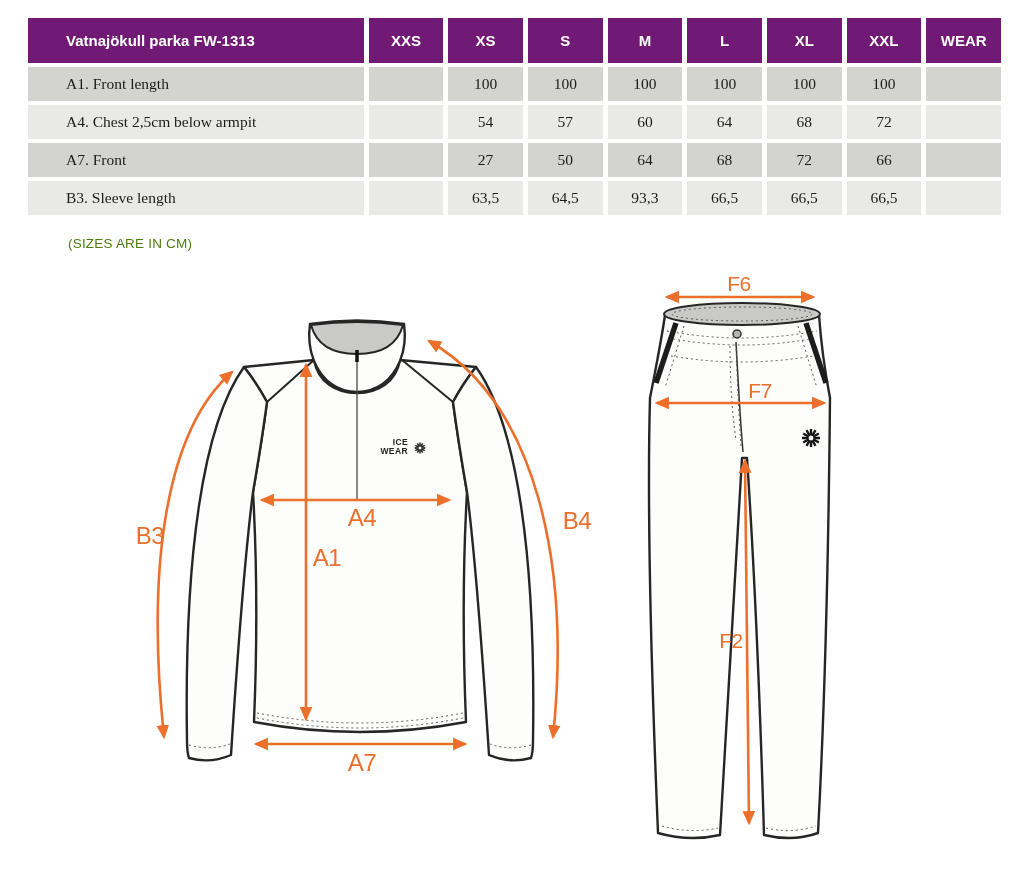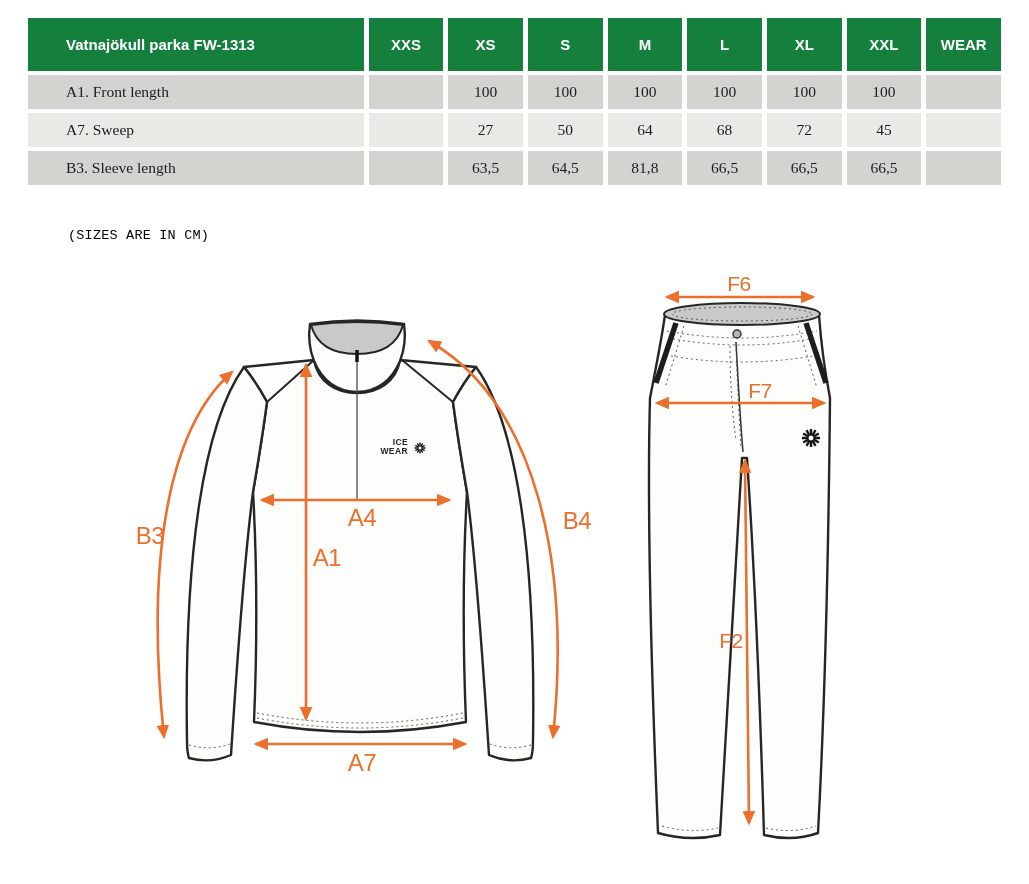--- a/index.html
+++ b/index.html
@@ -5,33 +5,33 @@
   html,body{margin:0;padding:0;background:#ffffff;}
   #page{position:relative;width:1029px;height:884px;background:#fff;overflow:hidden;
         font-family:"Liberation Sans",sans-serif;}
 
   
   .table-wrap{position:absolute;left:28px;top:18px;width:973px;}
   table.size-table{border-collapse:separate;border-spacing:5px 4px;margin:-4px -5px;
                    table-layout:fixed;}
   table.size-table col.c-label{width:338px;}
   table.size-table col.c-size{width:75px;}
-  table.size-table th{background:#15803d;color:#ffffff;font-family:"Liberation Sans",sans-serif;
-      font-weight:bold;font-size:15px;height:53px;box-sizing:border-box;text-align:center;
+  table.size-table th{background:#701a75;color:#ffffff;font-family:"Liberation Sans",sans-serif;
+      font-weight:bold;font-size:15px;height:45px;box-sizing:border-box;text-align:center;
       vertical-align:middle;padding:0;}
   table.size-table th.label{text-align:left;padding-left:38px;}
   table.size-table td{font-family:"Liberation Serif",serif;font-size:15.5px;color:#1b1b1b;
       height:33px;box-sizing:border-box;text-align:center;vertical-align:middle;padding:8px;}
   table.size-table td.label{text-align:left;padding-left:38px;}
   table.size-table tbody tr:nth-child(odd) td{background:#D3D3D0;}
   table.size-table tbody tr:nth-child(even) td{background:#E9E9E6;}
 
   
-  .units-note{position:absolute;left:68px;top:228px;color:#000000;font-size:13.5px;
-      font-family:Liberation Mono, monospace;letter-spacing:.2px;}
+  .units-note{position:absolute;left:68px;top:236px;color:#4d7c0f;font-size:13.5px;
+      font-family:Liberation Sans, sans-serif;letter-spacing:.2px;}
 
   
   svg.diagrams{position:absolute;left:0;top:268px;}
   .outline{fill:#FDFDFB;stroke:#262626;stroke-width:2.4;stroke-linejoin:round;}
   .seam{fill:none;stroke:#262626;stroke-width:2;}
   .grayfill{fill:#C9C9C7;stroke:#262626;stroke-width:2;}
   .stitch{fill:none;stroke:#5a5a5a;stroke-width:1;stroke-dasharray:2,3;}
   .thinline{fill:none;stroke:#4a4a4a;stroke-width:1.3;}
   .measure{fill:none;stroke:#EC6F2C;stroke-width:2.6;}
   .mlabel{fill:#EC6F2C;font-family:"Liberation Sans",sans-serif;font-size:24px;
@@ -79,36 +79,47 @@
           <td></td>
           <td>100</td>
           <td>100</td>
           <td>100</td>
           <td>100</td>
           <td>100</td>
           <td>100</td>
           <td></td>
         </tr>
         <tr>
-          <td class="label">A7. Sweep</td>
+          <td class="label">A4. Chest 2,5cm below armpit</td>
+          <td></td>
+          <td>54</td>
+          <td>57</td>
+          <td>60</td>
+          <td>64</td>
+          <td>68</td>
+          <td>72</td>
+          <td></td>
+        </tr>
+        <tr>
+          <td class="label">A7. Front</td>
           <td></td>
           <td>27</td>
           <td>50</td>
           <td>64</td>
           <td>68</td>
           <td>72</td>
-          <td>45</td>
+          <td>66</td>
           <td></td>
         </tr>
         <tr>
           <td class="label">B3. Sleeve length</td>
           <td></td>
           <td>63,5</td>
           <td>64,5</td>
-          <td>81,8</td>
+          <td>93,3</td>
           <td>66,5</td>
           <td>66,5</td>
           <td>66,5</td>
           <td></td>
         </tr>
       </tbody>
     </table>
   </div>
 
   <div class="units-note">(SIZES ARE IN CM)</div>

